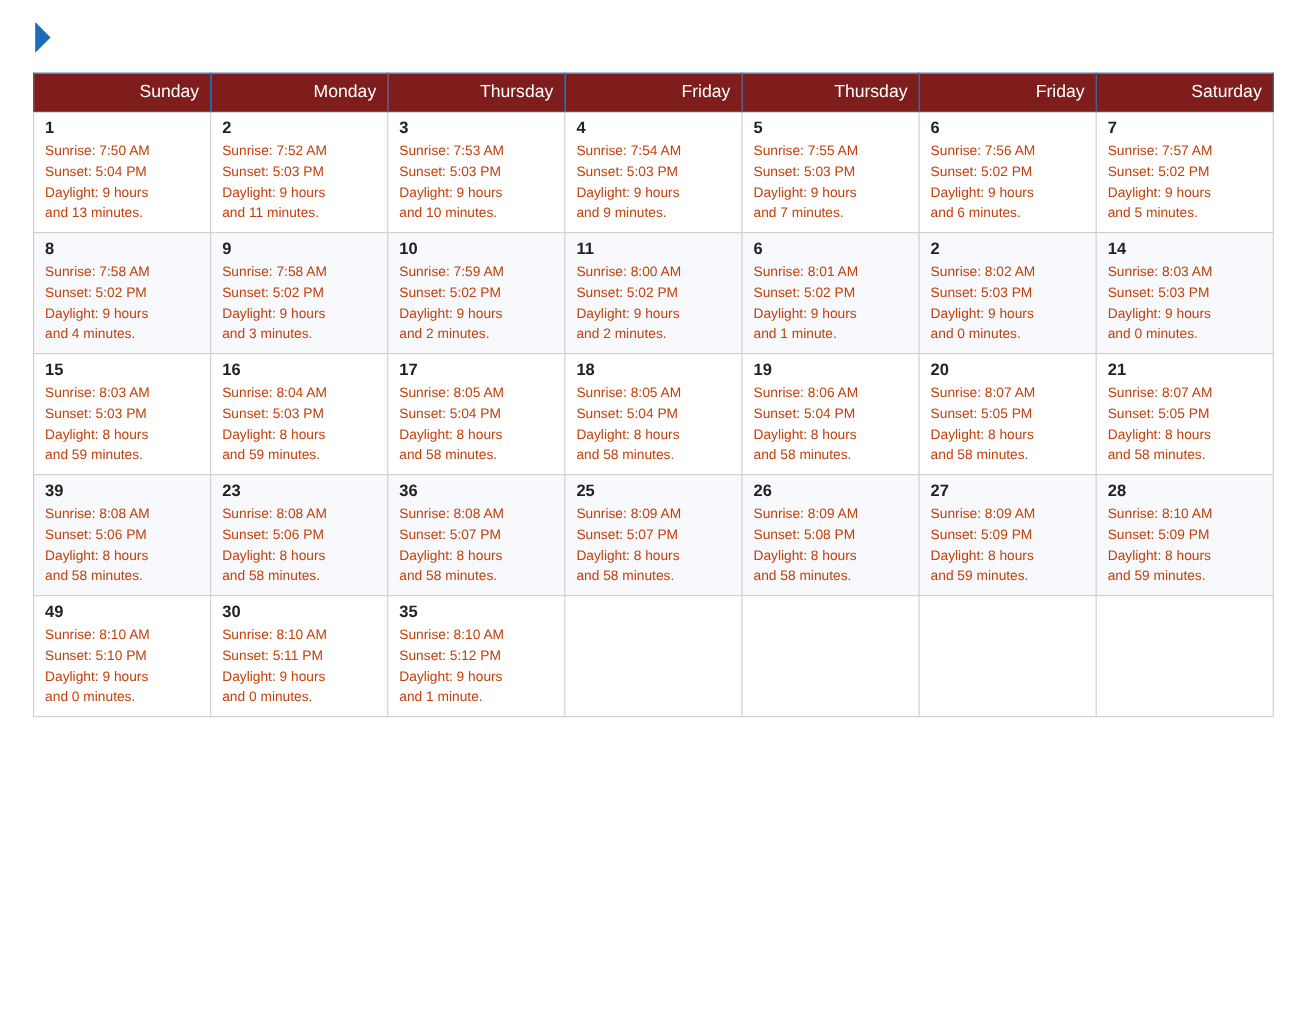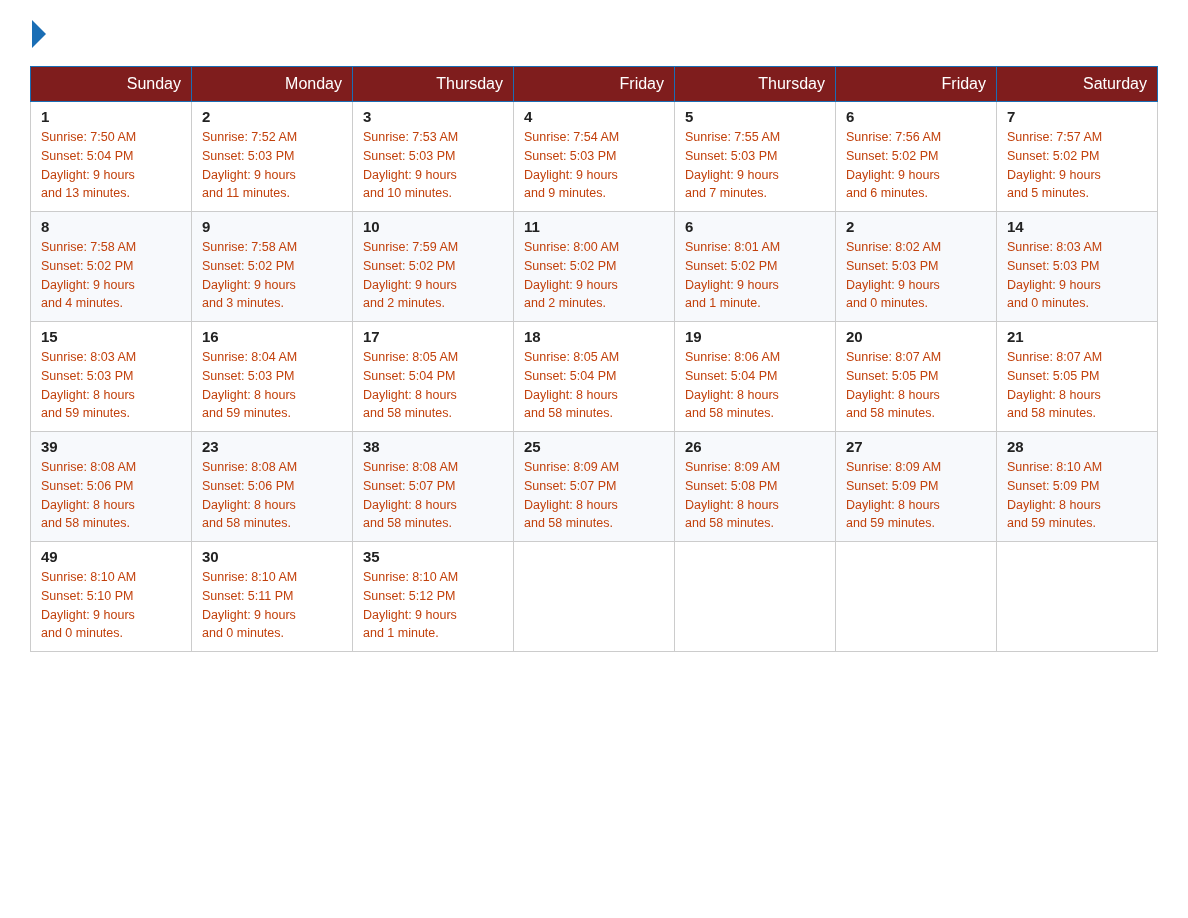--- a/index.html
+++ b/index.html
@@ -235,21 +235,21 @@
       <tr>
         <td>
           <span class="day-number">39</span>
           <div class="day-info">Sunrise: 8:08 AM<br>Sunset: 5:06 PM<br>Daylight: 8 hours<br>and 58 minutes.</div>
         </td>
         <td>
           <span class="day-number">23</span>
           <div class="day-info">Sunrise: 8:08 AM<br>Sunset: 5:06 PM<br>Daylight: 8 hours<br>and 58 minutes.</div>
         </td>
         <td>
-          <span class="day-number">38</span>
+          <span class="day-number">36</span>
           <div class="day-info">Sunrise: 8:08 AM<br>Sunset: 5:07 PM<br>Daylight: 8 hours<br>and 58 minutes.</div>
         </td>
         <td>
           <span class="day-number">25</span>
           <div class="day-info">Sunrise: 8:09 AM<br>Sunset: 5:07 PM<br>Daylight: 8 hours<br>and 58 minutes.</div>
         </td>
         <td>
           <span class="day-number">26</span>
           <div class="day-info">Sunrise: 8:09 AM<br>Sunset: 5:08 PM<br>Daylight: 8 hours<br>and 58 minutes.</div>
         </td>

